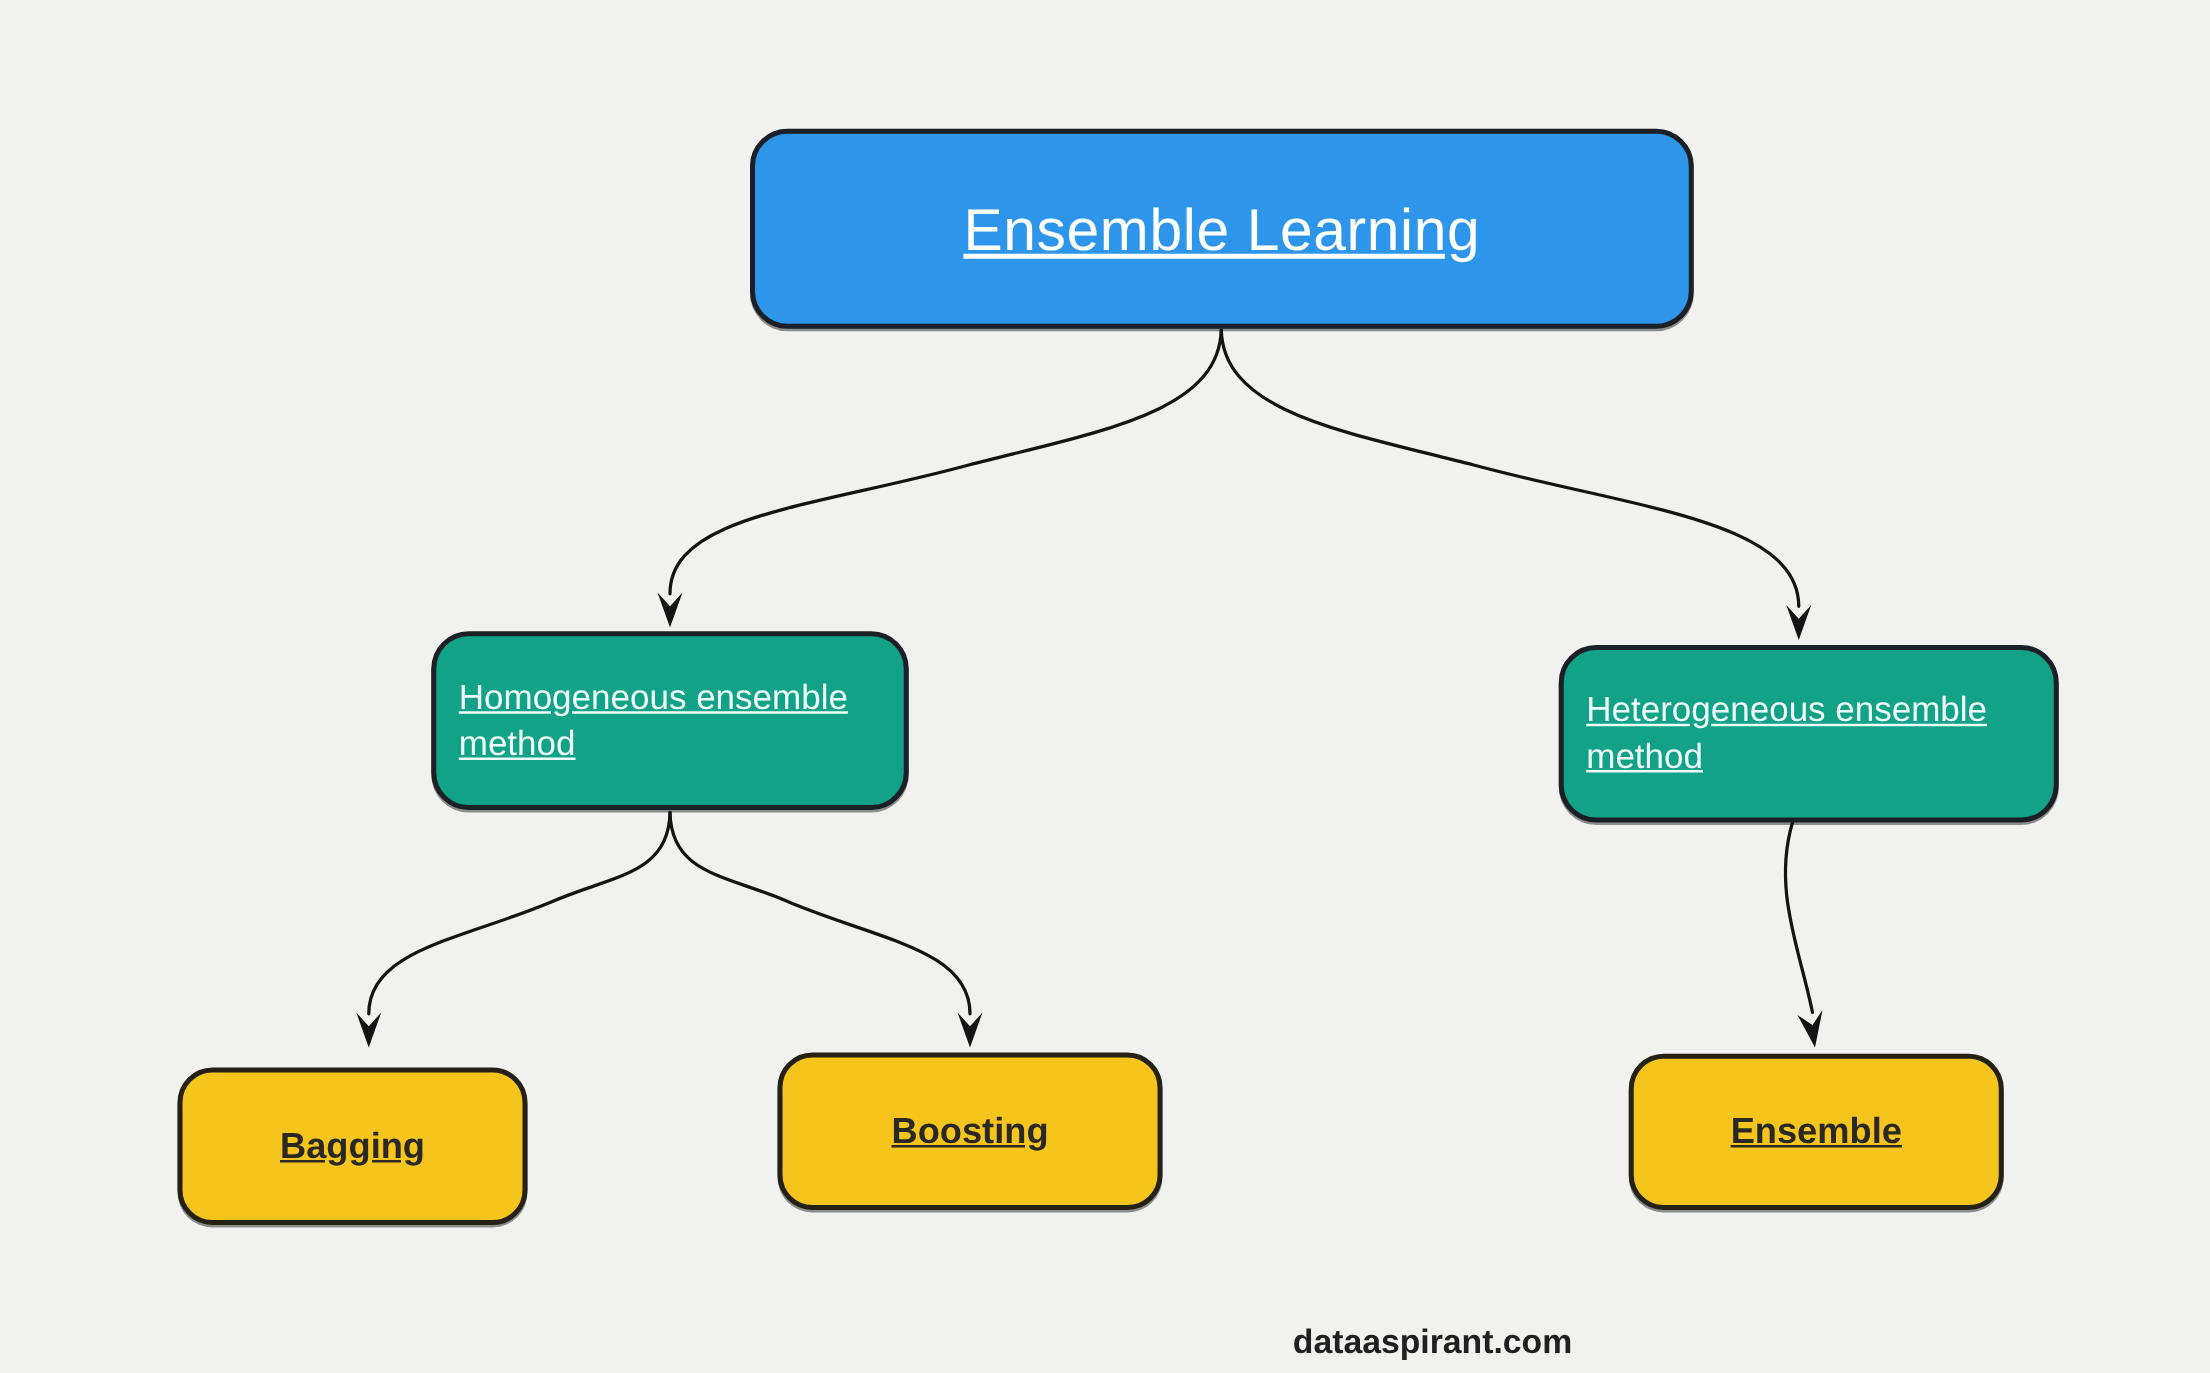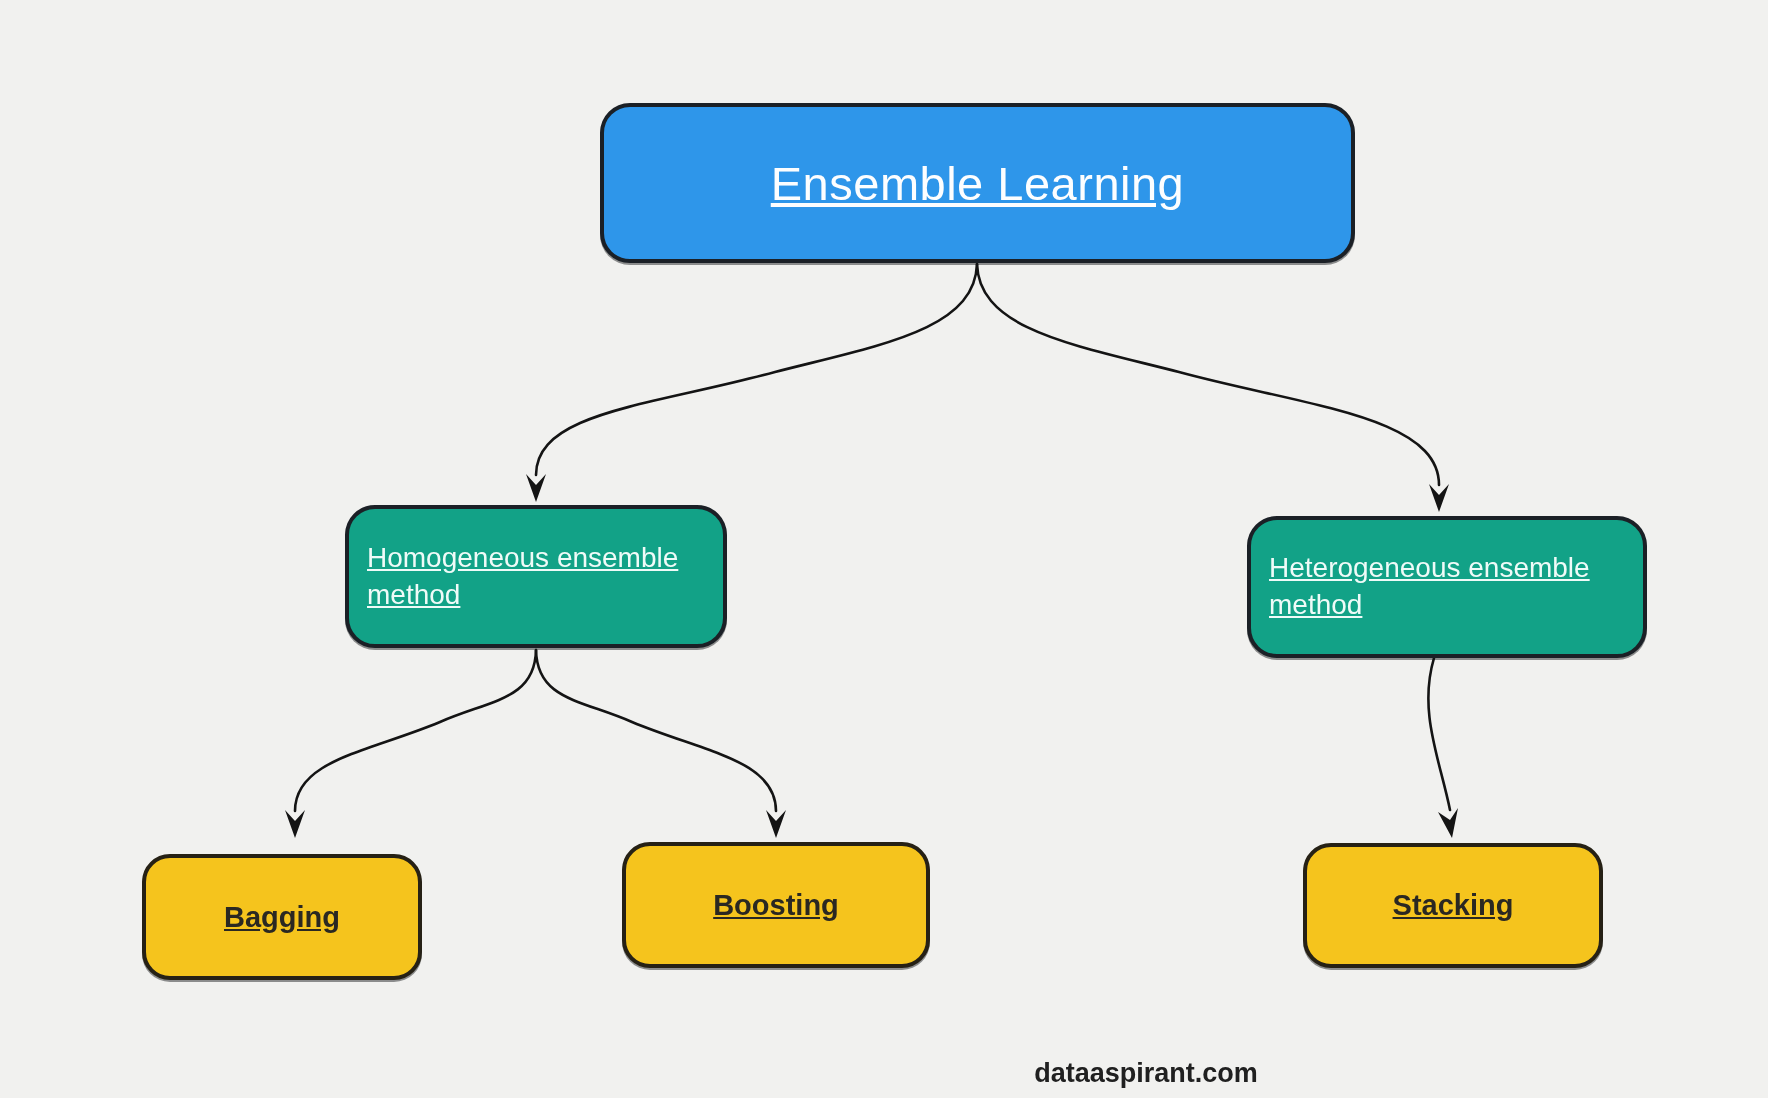--- a/index.html
+++ b/index.html
@@ -104,18 +104,18 @@
 
   <div class="node node-leaf node-leaf-bagging">
     <span>Bagging</span>
   </div>
 
   <div class="node node-leaf node-leaf-boosting">
     <span>Boosting</span>
   </div>
 
   <div class="node node-leaf node-leaf-stacking">
-    <span>Stacking</span>
+    <span>Ensemble</span>
   </div>
 
   <div class="footer-credit">dataaspirant.com</div>
 
 </div>
 
 </body></html>

